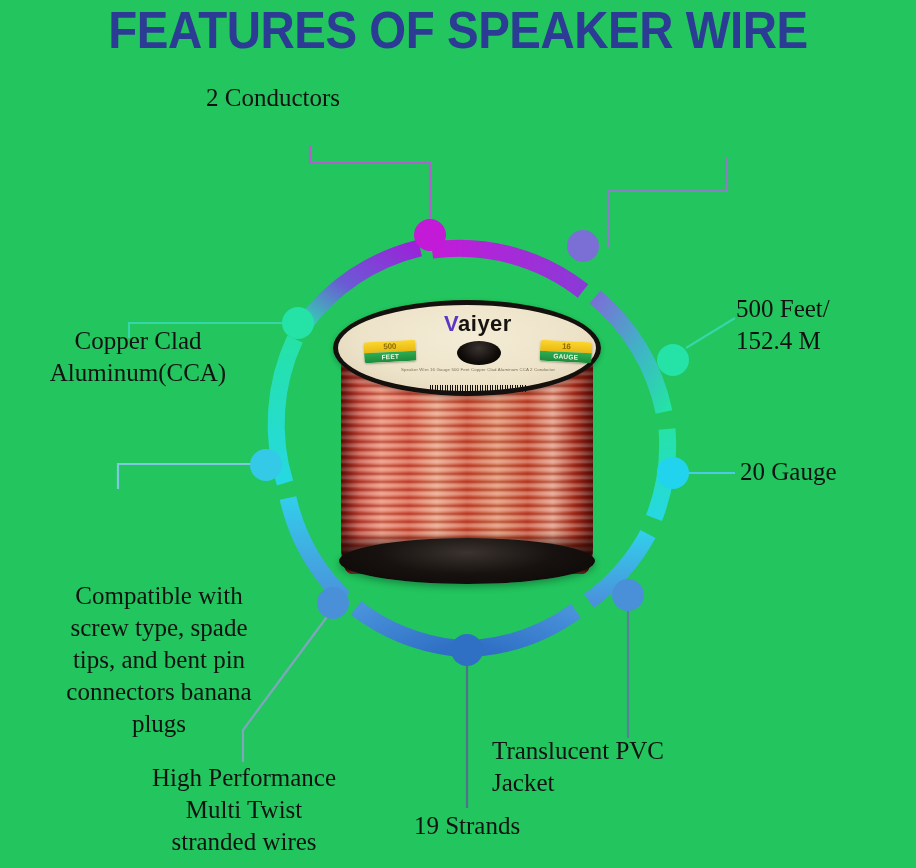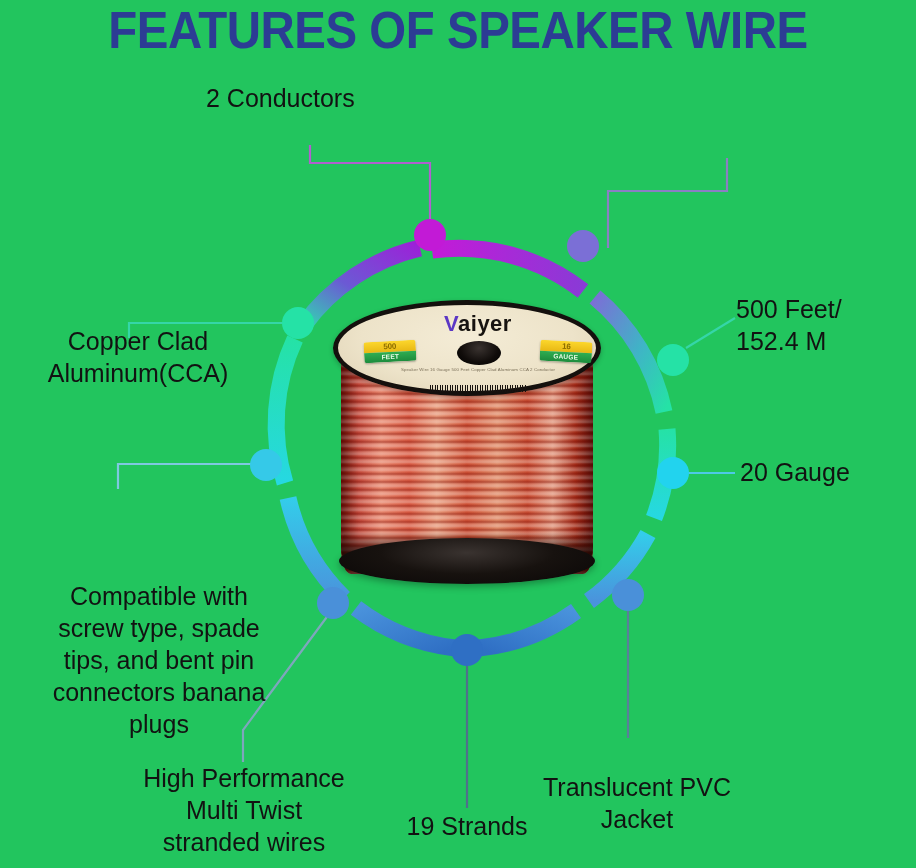--- a/index.html
+++ b/index.html
@@ -194,21 +194,21 @@
     width: 96px;
     height: 7px;
     background: repeating-linear-gradient(to right,
       #17120f 0px, #17120f 1px, transparent 1px, transparent 2px,
       #17120f 2px, #17120f 3.2px, transparent 3.2px, transparent 5px);
   }
 
   
   .flabel {
     position: absolute;
-    font-family: Liberation Sans, sans-serif;
+    font-family: Liberation Serif, serif;
     font-size: 25px;
     line-height: 32px;
     color: #121212;
     white-space: pre-line;
   }
 </style>
 </head>
 <body>
 
 <div id="stage">
@@ -326,21 +326,21 @@
   </div>
 
   <div class="flabel" style="left:206px; top:82px; width:210px; text-align:left;">2 Conductors</div>
 
 
   <div class="flabel" style="left:736px; top:293px; width:180px; text-align:left;">500 Feet/
 152.4 M</div>
 
   <div class="flabel" style="left:740px; top:456px; width:176px; text-align:left;">20 Gauge</div>
 
-  <div class="flabel" style="left:512px; top:735px; width:250px; text-align:center;margin-top:36px;">Translucent PVC
+  <div class="flabel" style="left:492px; top:735px; width:250px; ">Translucent PVC
 Jacket</div>
 
   <div class="flabel" style="left:352px; top:810px; width:230px; text-align:center;">19 Strands</div>
 
   <div class="flabel" style="left:110px; top:762px; width:268px; text-align:center;">High Performance
 Multi Twist
 stranded wires</div>
 
   <div class="flabel" style="left:14px; top:546px; width:290px; text-align:center;margin-top:34px;">Compatible with
 screw type, spade

